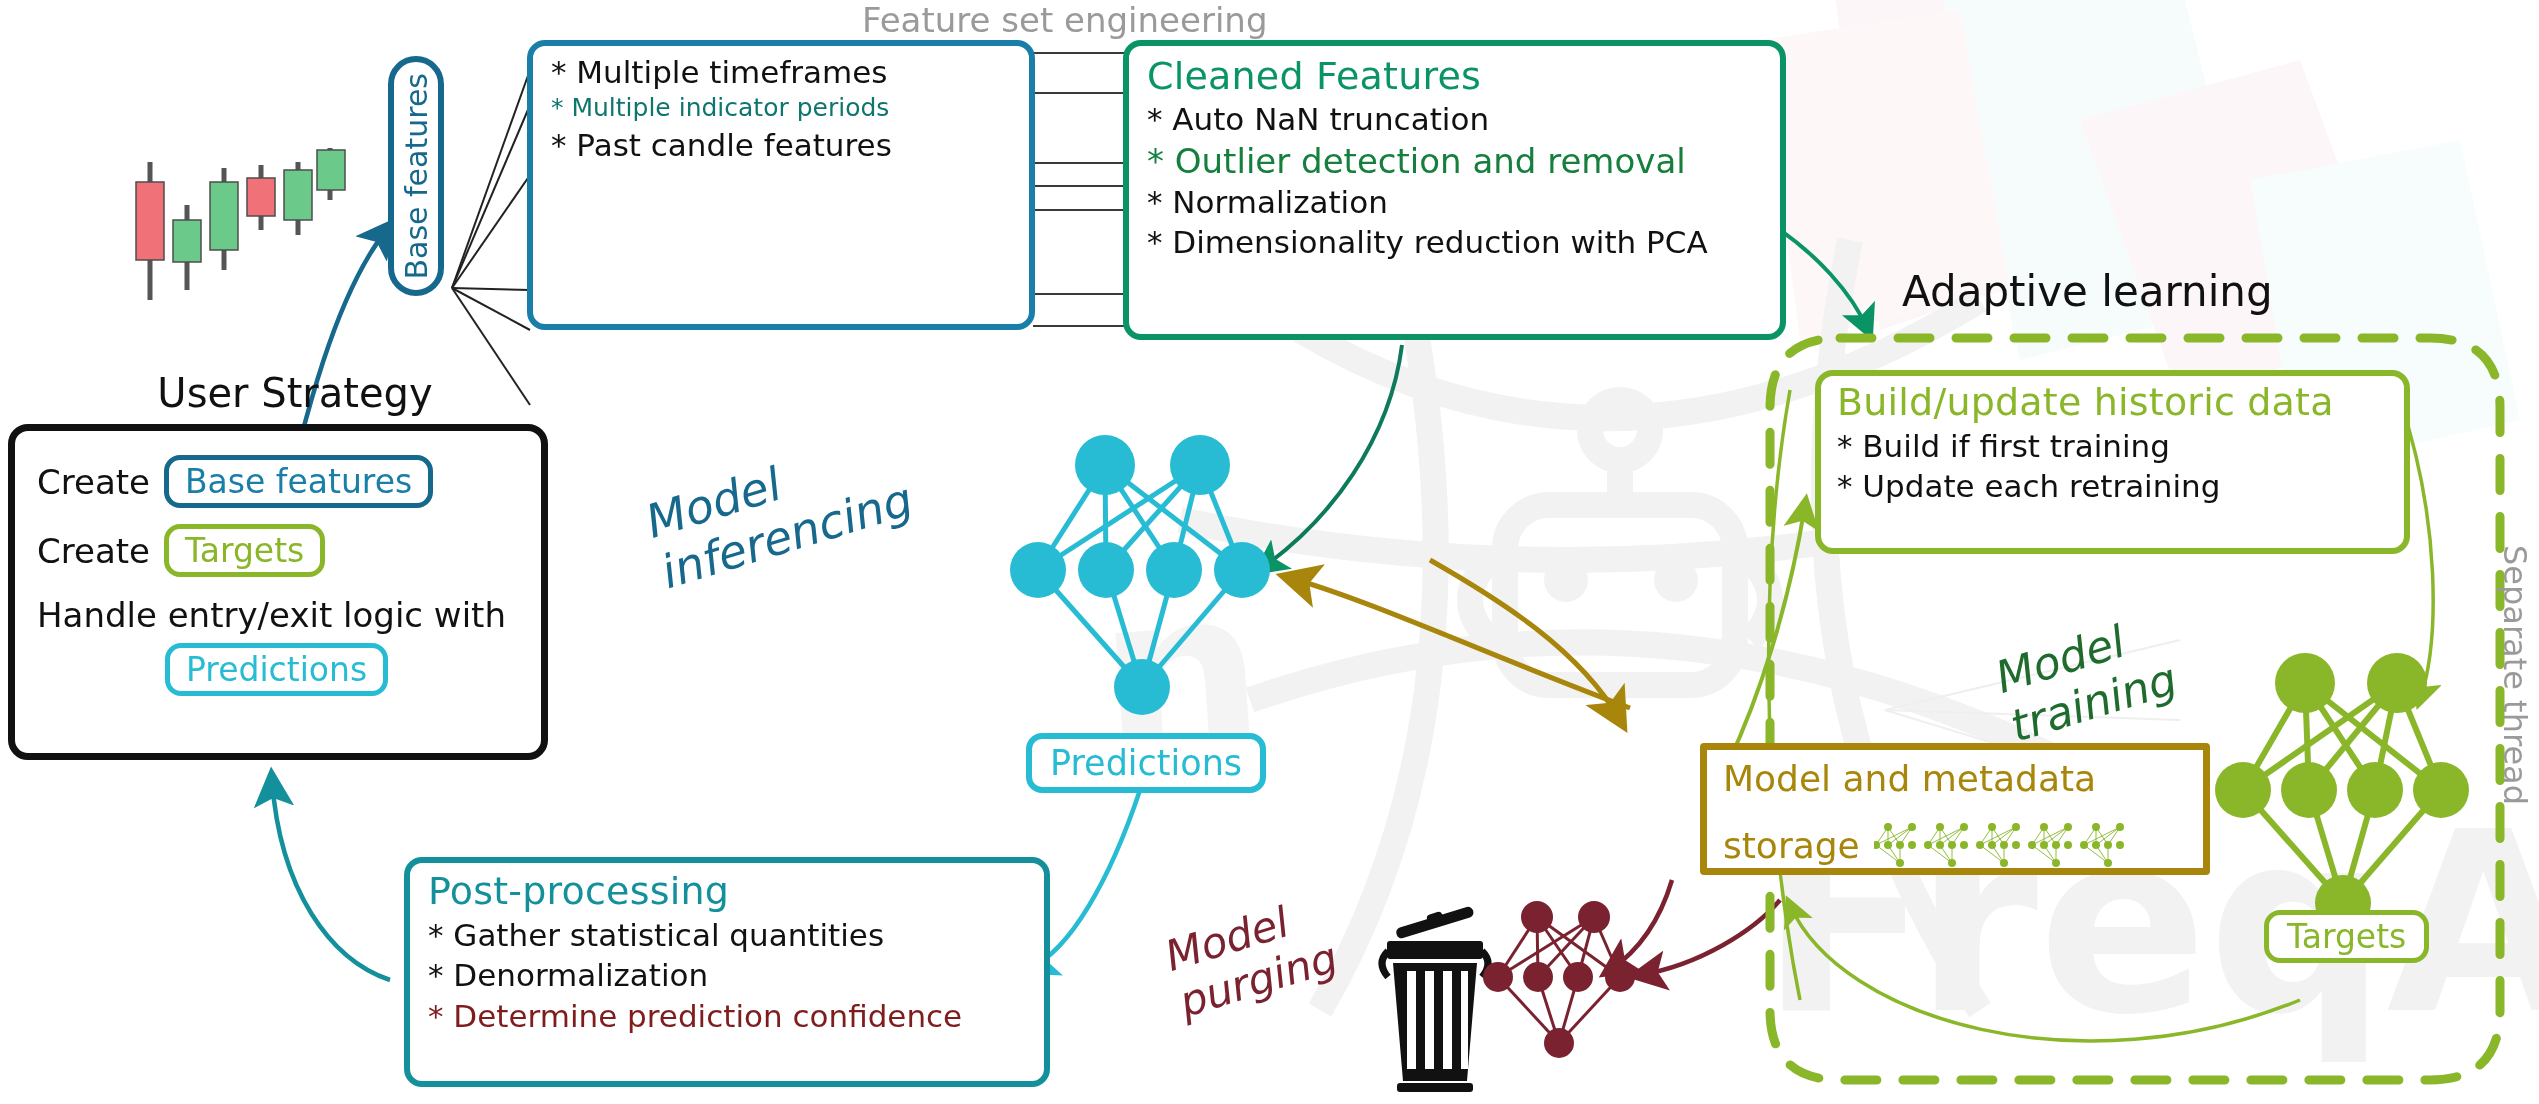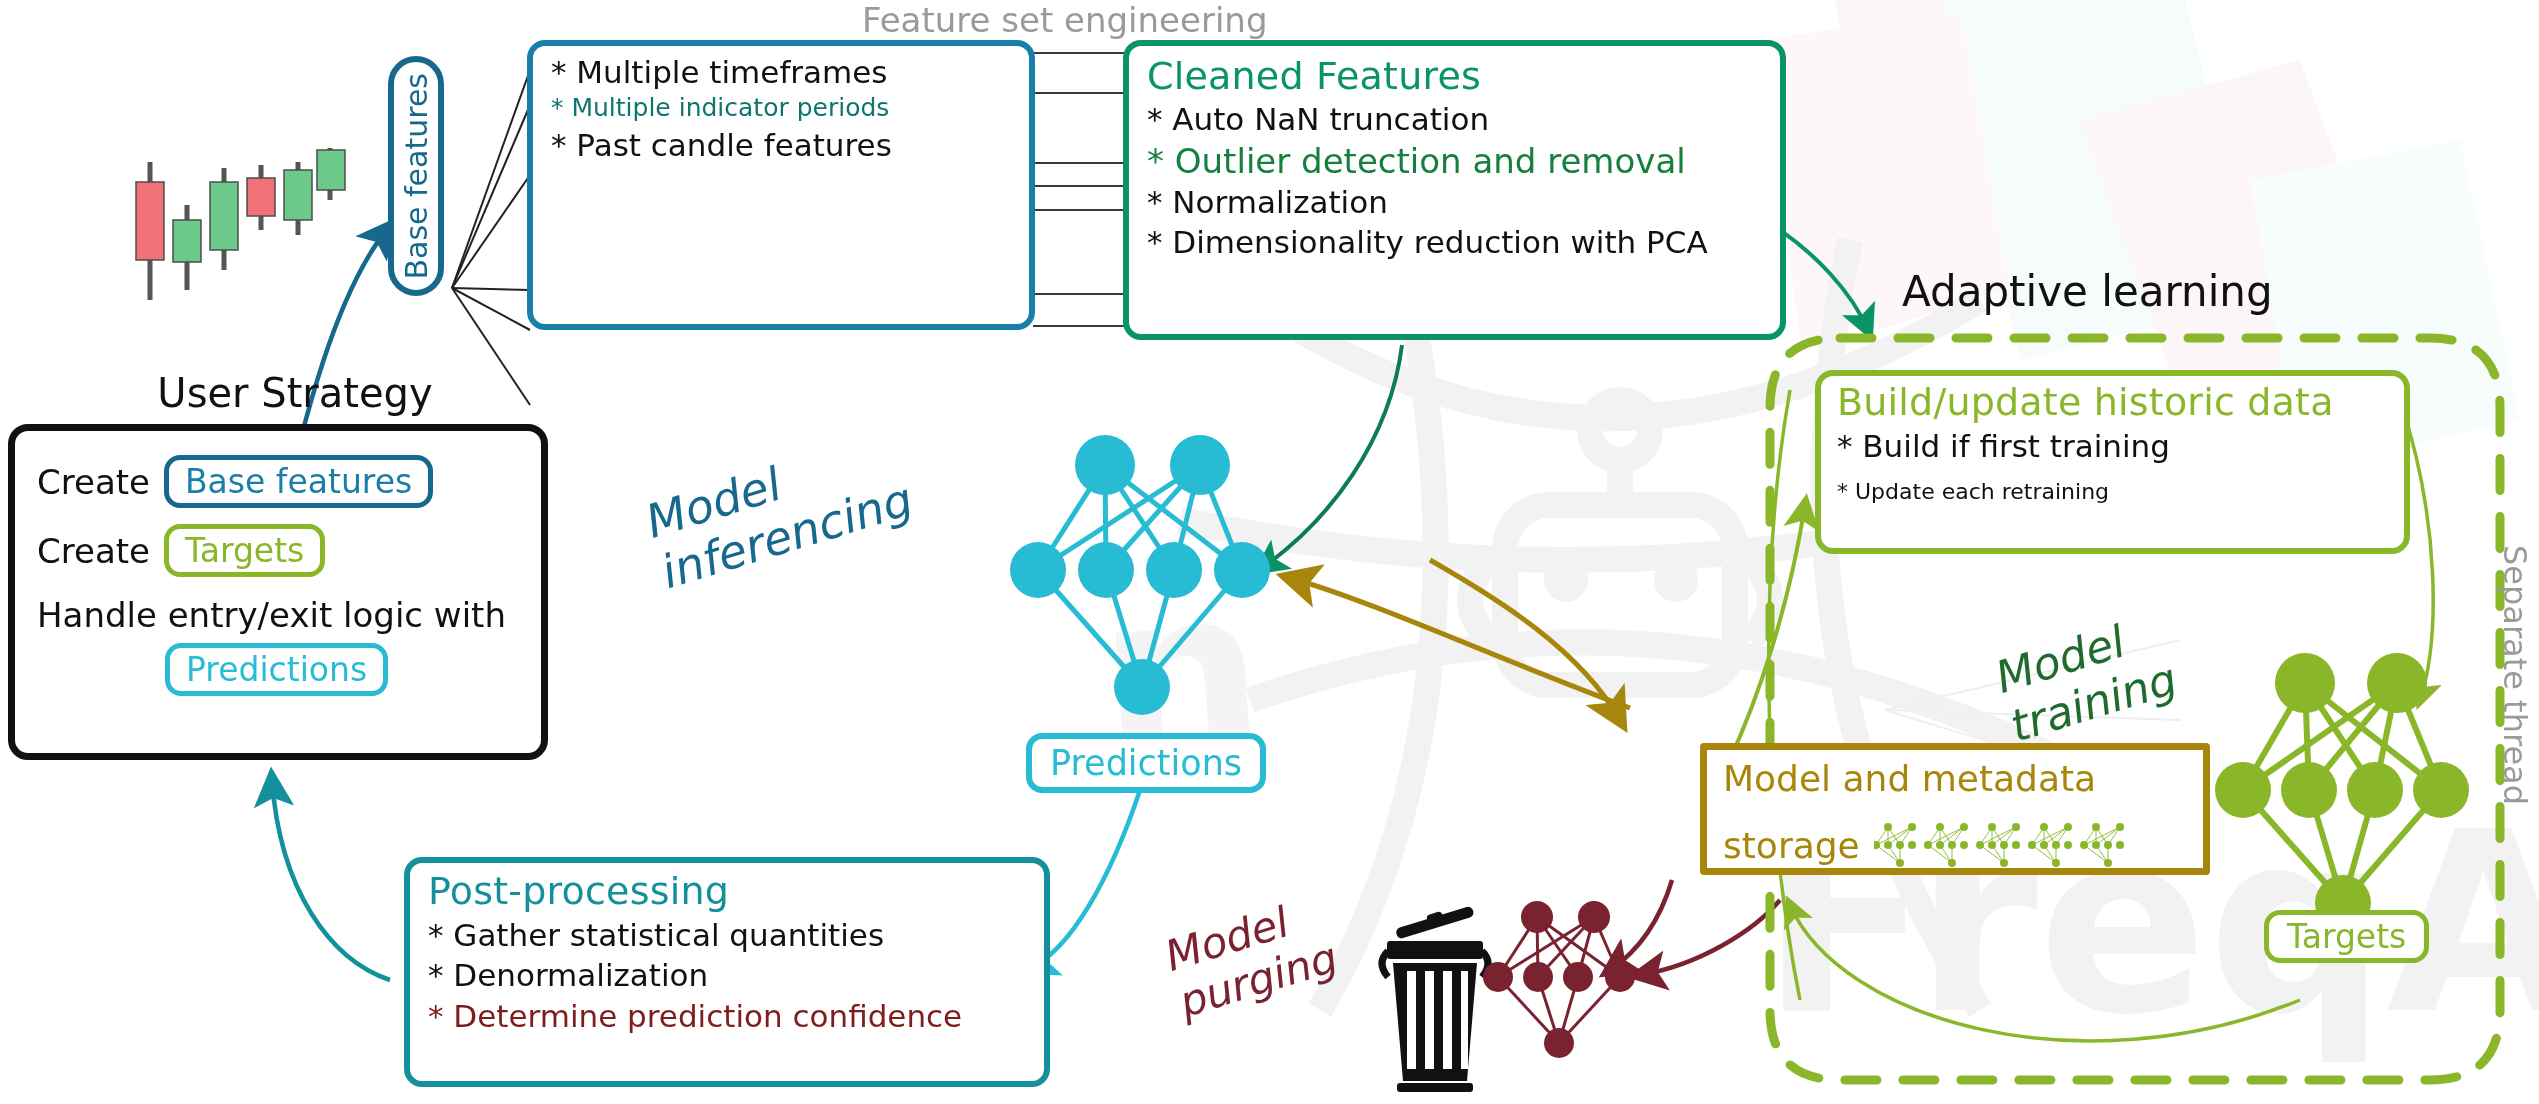--- a/index.html
+++ b/index.html
@@ -374,21 +374,21 @@
       </svg>
     </div>
   </div>
 
   <div style="position:absolute;left:1902px;top:267px;color:#111;font-size:42px;white-space:nowrap;">Adaptive learning</div>
 
   <div class="box rbox" style="left:1815px;top:370px;width:595px;height:184px;border:6px solid #8ab62a;">
     <div class="ttl" style="color:#8ab62a;font-size:38px;margin:4px 0 0 16px;white-space:nowrap;">Build/update historic data</div>
     <ul class="lst" style="margin:2px 0 0 16px;">
       <li class="bul" style="color:#111;font-size:31px;line-height:1.30;">* Build if first training</li>
-      <li class="bul" style="color:#111;font-size:22px;line-height:1.30;margin-top:12px;">* Update each retraining</li>
+      <li class="bul" style="color:#111;font-size:31px;line-height:1.30;">* Update each retraining</li>
     </ul>
   </div>
 
   <div class="slant" style="position:absolute;left:1990px;top:655px;transform:rotate(-17deg);color:#1f6b2e;font-size:44px;line-height:1.15;font-style:italic;">
     <div>Model</div>
     <div>training</div>
   </div>
 
   <svg style="position:absolute;left:2215px;top:645px;width:290px;height:305px;" viewBox="0 0 290 305">
     <g stroke="#8ab62a" stroke-width="6" fill="none">

